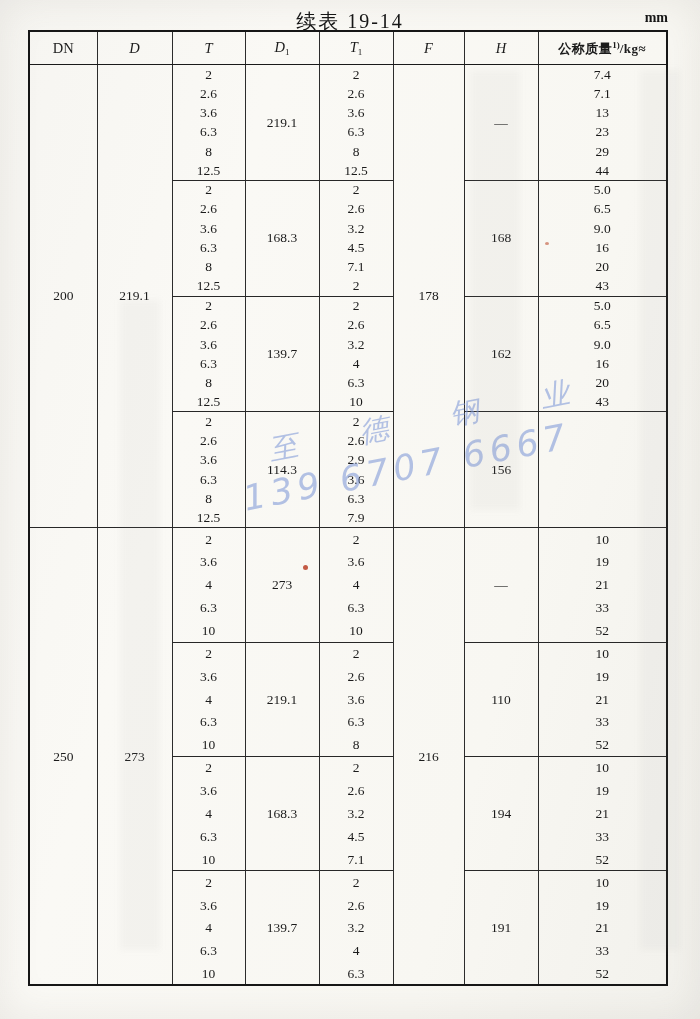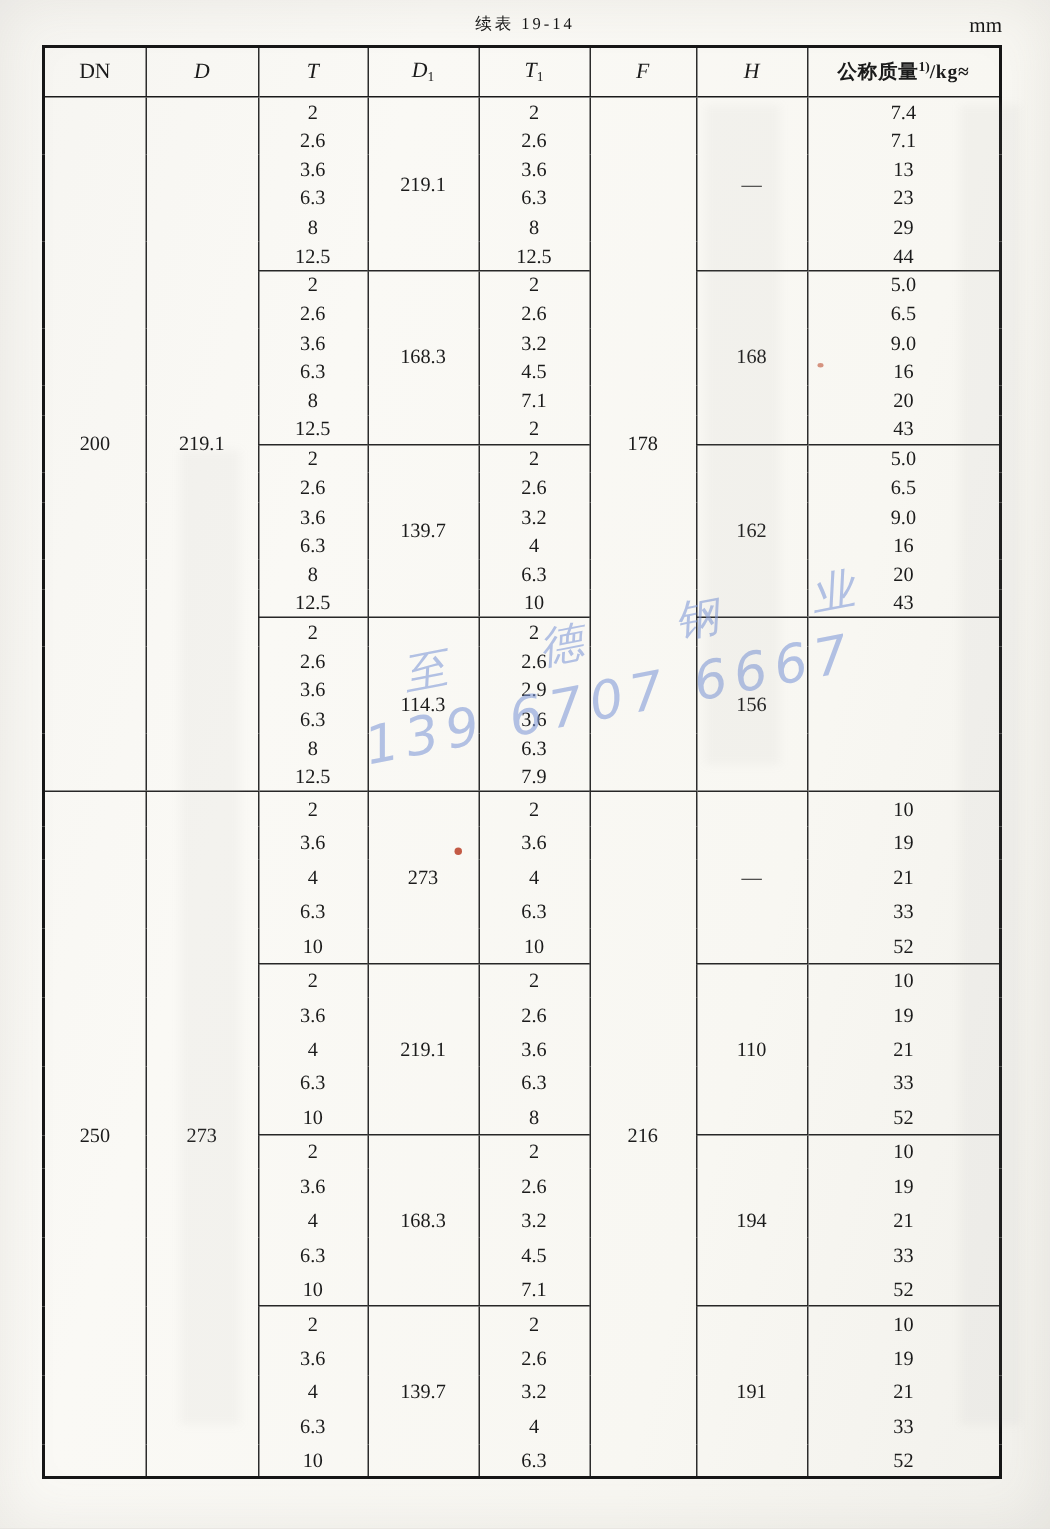--- a/index.html
+++ b/index.html
@@ -10,24 +10,24 @@
   }
   .page{
     position:relative;width:700px;height:1019px;overflow:hidden;
     background:linear-gradient(105deg,#f6f5f1 0%,#faf9f5 30%,#f8f7f2 70%,#f2f1ec 100%);
     color:#1c1c1c;
     box-shadow:inset 0 0 40px rgba(120,115,105,0.12);
   }
   
   .page-title{
     position:absolute;top:8px;left:0;width:100%;text-align:center;
-    font-size:11px;letter-spacing:2px;color:#161616;
+    font-size:20px;letter-spacing:2px;color:#161616;
   }
   .unit-label{
-    position:absolute;top:10px;right:32px;font-size:14px;font-weight:normal;color:#161616;
+    position:absolute;top:10px;right:32px;font-size:14px;font-weight:bold;color:#161616;
   }
   
   table.spec{
     position:absolute;left:28px;top:30px;width:639px;
     border-collapse:collapse;table-layout:fixed;
     border:2.6px solid #161616;
   }
   table.spec th, table.spec td{
     padding:0;margin:0;text-align:center;vertical-align:middle;
     font-size:13.5px;line-height:1;color:#1b1b1b;

